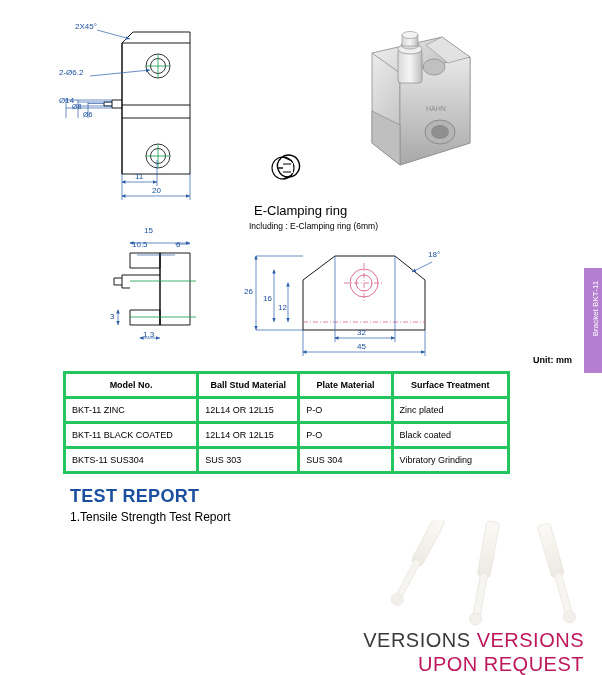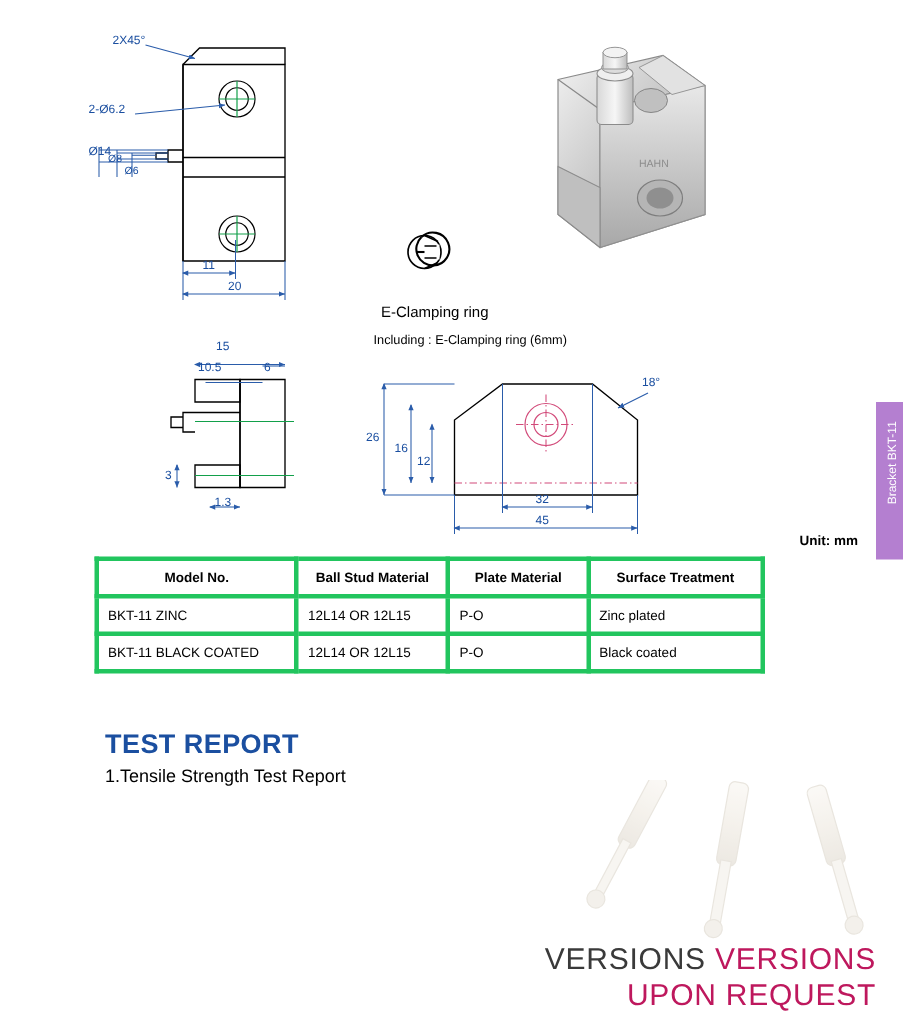--- a/index.html
+++ b/index.html
@@ -81,21 +81,21 @@
   .sv2{top:653px;}
   .sv .dark{color:#3a3a3a;}
   .sv .gold{color:#be185d;}
 
   
   .photo{position:absolute;left:330px;top:25px;width:170px;height:160px;}
 
   
   .springs{position:absolute;left:390px;top:520px;width:210px;height:110px;}
 
-  .eclip-label{position:absolute;left:254px;top:203px;font-size:10px;color:#000;}
+  .eclip-label{position:absolute;left:254px;top:203px;font-size:13px;color:#000;}
   .eclip-note{position:absolute;left:214px;top:221px;font-size:8.5px;color:#000;margin-left:35px;}
 </style>
 </head>
 <body>
 
 <div class="page">
 
   <div id="drawing">
 
     <svg class="dwg" width="602" height="370" viewBox="0 0 602 370">
@@ -310,20 +310,26 @@
         <td class="c0">BKT-11 ZINC</td>
         <td class="c1">12L14  OR  12L15</td>
         <td class="c2">P-O</td>
         <td class="c3">Zinc plated</td>
       </tr>
       <tr>
         <td class="c0">BKT-11 BLACK COATED</td>
         <td class="c1">12L14  OR  12L15</td>
         <td class="c2">P-O</td>
         <td class="c3">Black coated</td>
+      </tr>
+      <tr>
+        <td class="c0">BKTS-11 SUS304</td>
+        <td class="c1">SUS 303</td>
+        <td class="c2">SUS 304</td>
+        <td class="c3">Vibratory Grinding</td>
       </tr>
     </tbody>
   </table>
 
   <div class="test-title">TEST REPORT</div>
   <div class="test-sub">1.Tensile Strength Test Report</div>
 
   <div class="springs">
     <svg width="210" height="110" viewBox="0 0 210 110" opacity="0.45">
       <defs>

